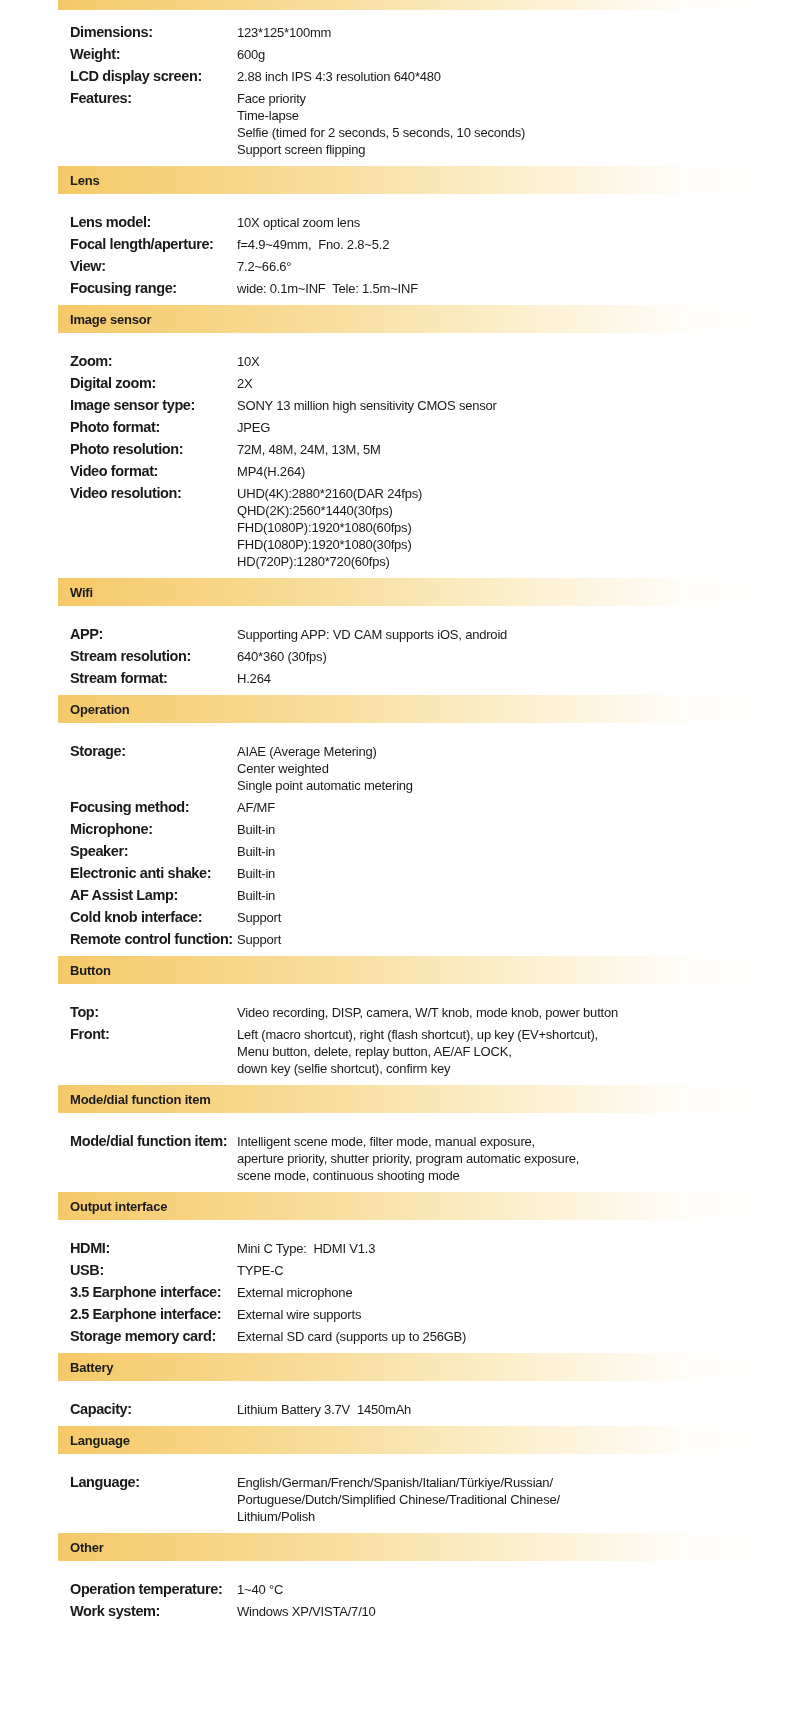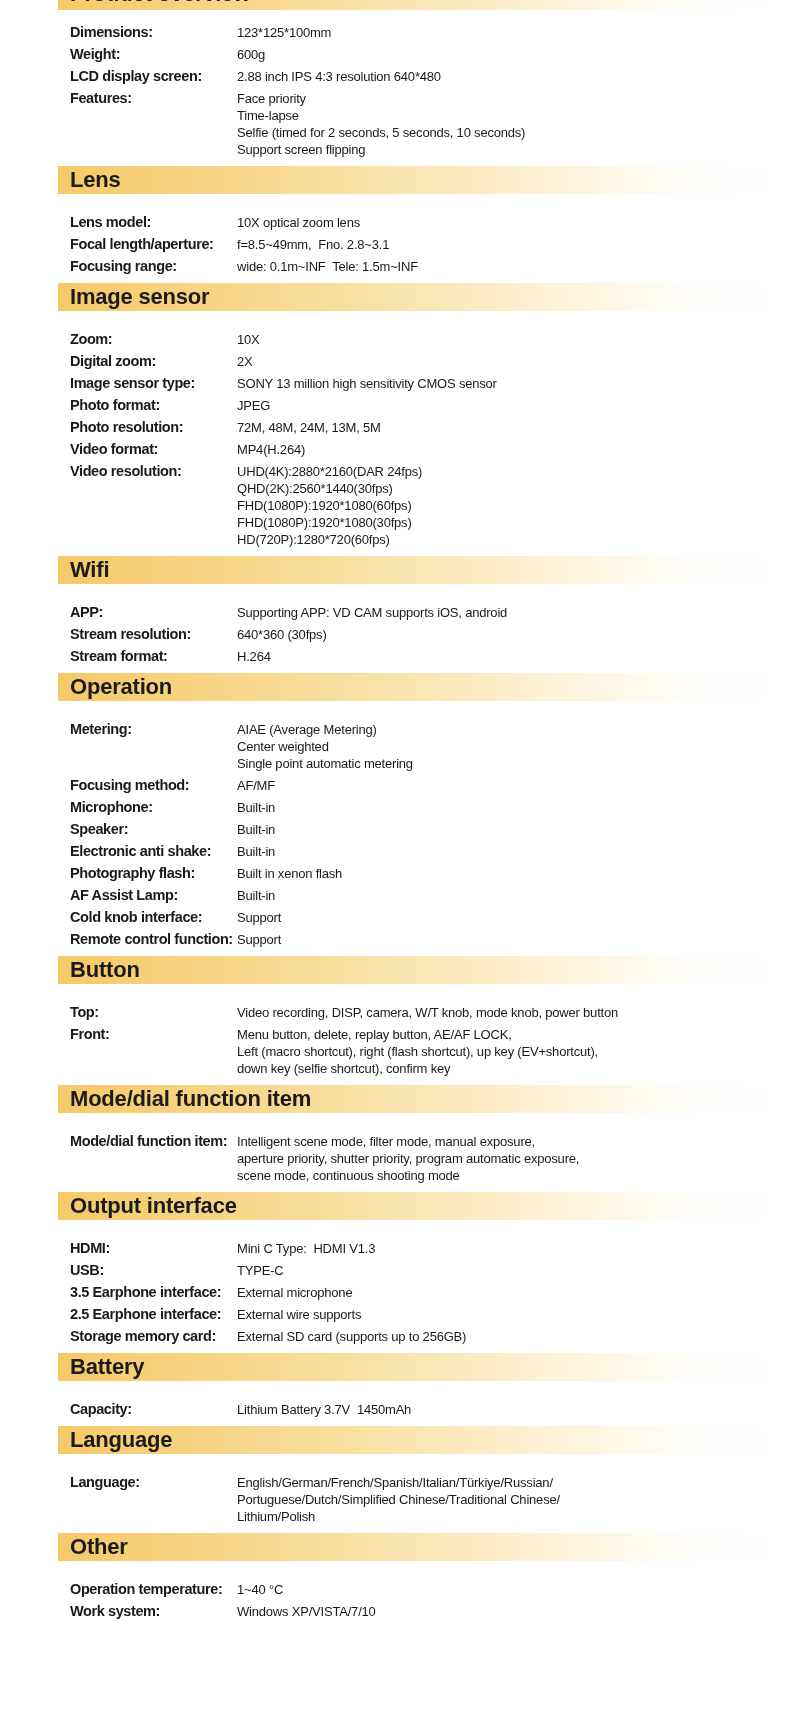--- a/index.html
+++ b/index.html
@@ -22,21 +22,21 @@
     height: 28px;
     margin-top: 8px;
     margin-bottom: 20px;
     background: linear-gradient(90deg, #f5c968 0%, #f8dc98 35%, #fdf3d9 70%, #fffefb 88%, #ffffff 100%);
     display: flex;
     align-items: center;
     overflow: hidden;
   }
   .section-title {
     font-weight: bold;
-    font-size: 22px;
+    font-size: 13px;
     letter-spacing: -0.2px;
     padding-left: 12px;
     color: #1b1b1b;
     white-space: nowrap;
   }
   
   .spec-section.cut .section-header {
     height: 10px;
     margin-top: 0;
     margin-bottom: 14px;
@@ -101,21 +101,25 @@
     <header class="section-header">
       <span class="section-title">Lens</span>
     </header>
     <div class="rows">
         <div class="spec-row">
     <div class="spec-label">Lens model:</div>
     <div class="spec-value"><span class="value-line">10X optical zoom lens</span></div>
   </div>
         <div class="spec-row">
     <div class="spec-label">Focal length/aperture:</div>
-    <div class="spec-value"><span class="value-line">f=8.5~49mm,  Fno. 2.8~3.1</span></div>
+    <div class="spec-value"><span class="value-line">f=4.9~49mm,  Fno. 2.8~5.2</span></div>
+  </div>
+        <div class="spec-row">
+    <div class="spec-label">View:</div>
+    <div class="spec-value"><span class="value-line">7.2~66.6°</span></div>
   </div>
         <div class="spec-row">
     <div class="spec-label">Focusing range:</div>
     <div class="spec-value"><span class="value-line">wide: 0.1m~INF  Tele: 1.5m~INF</span></div>
   </div>
       </div>
   </section>
     <section class="spec-section">
     <header class="section-header">
       <span class="section-title">Image sensor</span>
@@ -169,44 +173,40 @@
     <div class="spec-value"><span class="value-line">H.264</span></div>
   </div>
       </div>
   </section>
     <section class="spec-section">
     <header class="section-header">
       <span class="section-title">Operation</span>
     </header>
     <div class="rows">
         <div class="spec-row">
-    <div class="spec-label">Metering:</div>
+    <div class="spec-label">Storage:</div>
     <div class="spec-value"><span class="value-line">AIAE (Average Metering)</span><span class="value-line">Center weighted</span><span class="value-line">Single point automatic metering</span></div>
   </div>
         <div class="spec-row">
     <div class="spec-label">Focusing method:</div>
     <div class="spec-value"><span class="value-line">AF/MF</span></div>
   </div>
         <div class="spec-row">
     <div class="spec-label">Microphone:</div>
     <div class="spec-value"><span class="value-line">Built-in</span></div>
   </div>
         <div class="spec-row">
     <div class="spec-label">Speaker:</div>
     <div class="spec-value"><span class="value-line">Built-in</span></div>
   </div>
         <div class="spec-row">
     <div class="spec-label">Electronic anti shake:</div>
     <div class="spec-value"><span class="value-line">Built-in</span></div>
   </div>
         <div class="spec-row">
-    <div class="spec-label">Photography flash:</div>
-    <div class="spec-value"><span class="value-line">Built in xenon flash</span></div>
-  </div>
-        <div class="spec-row">
     <div class="spec-label">AF Assist Lamp:</div>
     <div class="spec-value"><span class="value-line">Built-in</span></div>
   </div>
         <div class="spec-row">
     <div class="spec-label">Cold knob interface:</div>
     <div class="spec-value"><span class="value-line">Support</span></div>
   </div>
         <div class="spec-row">
     <div class="spec-label">Remote control function:</div>
     <div class="spec-value"><span class="value-line">Support</span></div>
@@ -217,21 +217,21 @@
     <header class="section-header">
       <span class="section-title">Button</span>
     </header>
     <div class="rows">
         <div class="spec-row">
     <div class="spec-label">Top:</div>
     <div class="spec-value"><span class="value-line">Video recording, DISP, camera, W/T knob, mode knob, power button</span></div>
   </div>
         <div class="spec-row">
     <div class="spec-label">Front:</div>
-    <div class="spec-value"><span class="value-line">Menu button, delete, replay button, AE/AF LOCK,</span><span class="value-line">Left (macro shortcut), right (flash shortcut), up key (EV+shortcut),</span><span class="value-line">down key (selfie shortcut), confirm key</span></div>
+    <div class="spec-value"><span class="value-line">Left (macro shortcut), right (flash shortcut), up key (EV+shortcut),</span><span class="value-line">Menu button, delete, replay button, AE/AF LOCK,</span><span class="value-line">down key (selfie shortcut), confirm key</span></div>
   </div>
       </div>
   </section>
     <section class="spec-section">
     <header class="section-header">
       <span class="section-title">Mode/dial function item</span>
     </header>
     <div class="rows">
         <div class="spec-row">
     <div class="spec-label">Mode/dial function item:</div>

